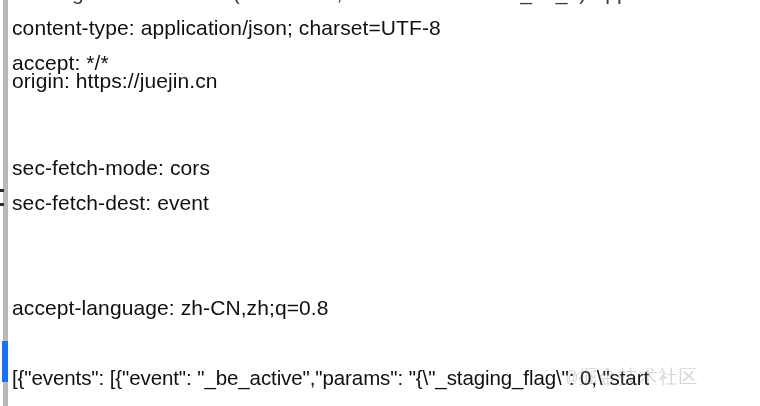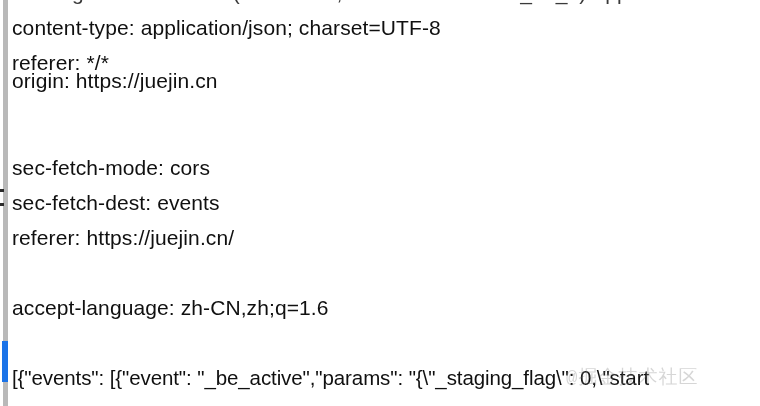--- a/index.html
+++ b/index.html
@@ -114,25 +114,24 @@
   <div class="gutter">
     <div class="scroll-track"></div>
     <div class="scroll-thumb"></div>
     <div class="gutter-tick t1"></div>
     <div class="gutter-tick t2"></div>
   </div>
 
   <div class="lines">
     <div class="line clipped-top r0">user-agent: Mozilla/5.0 (Macintosh; Intel Mac OS X 10_15_7) App</div>
     <div class="line r1">content-type: application/json; charset=UTF-8</div>
-    <div class="line r2">referer: */*</div>
+    <div class="line r2">accept: */*</div>
     <div class="line r3">origin: https://juejin.cn</div>
     <div class="line r5">sec-fetch-mode: cors</div>
-    <div class="line r6">sec-fetch-dest: events</div>
-    <div class="line r7">referer: https://juejin.cn/</div>
-    <div class="line r9">accept-language: zh-CN,zh;q=1.6</div>
+    <div class="line r6">sec-fetch-dest: event</div>
+    <div class="line r9">accept-language: zh-CN,zh;q=0.8</div>
 
     <div class="line payload r11">[{"events": [{"event": "_be_active","params": "{\"_staging_flag\": 0,\"start</div>
   </div>
 
   <div class="watermark">@掘金技术社区</div>
 
 </div>
 
 </body></html>

